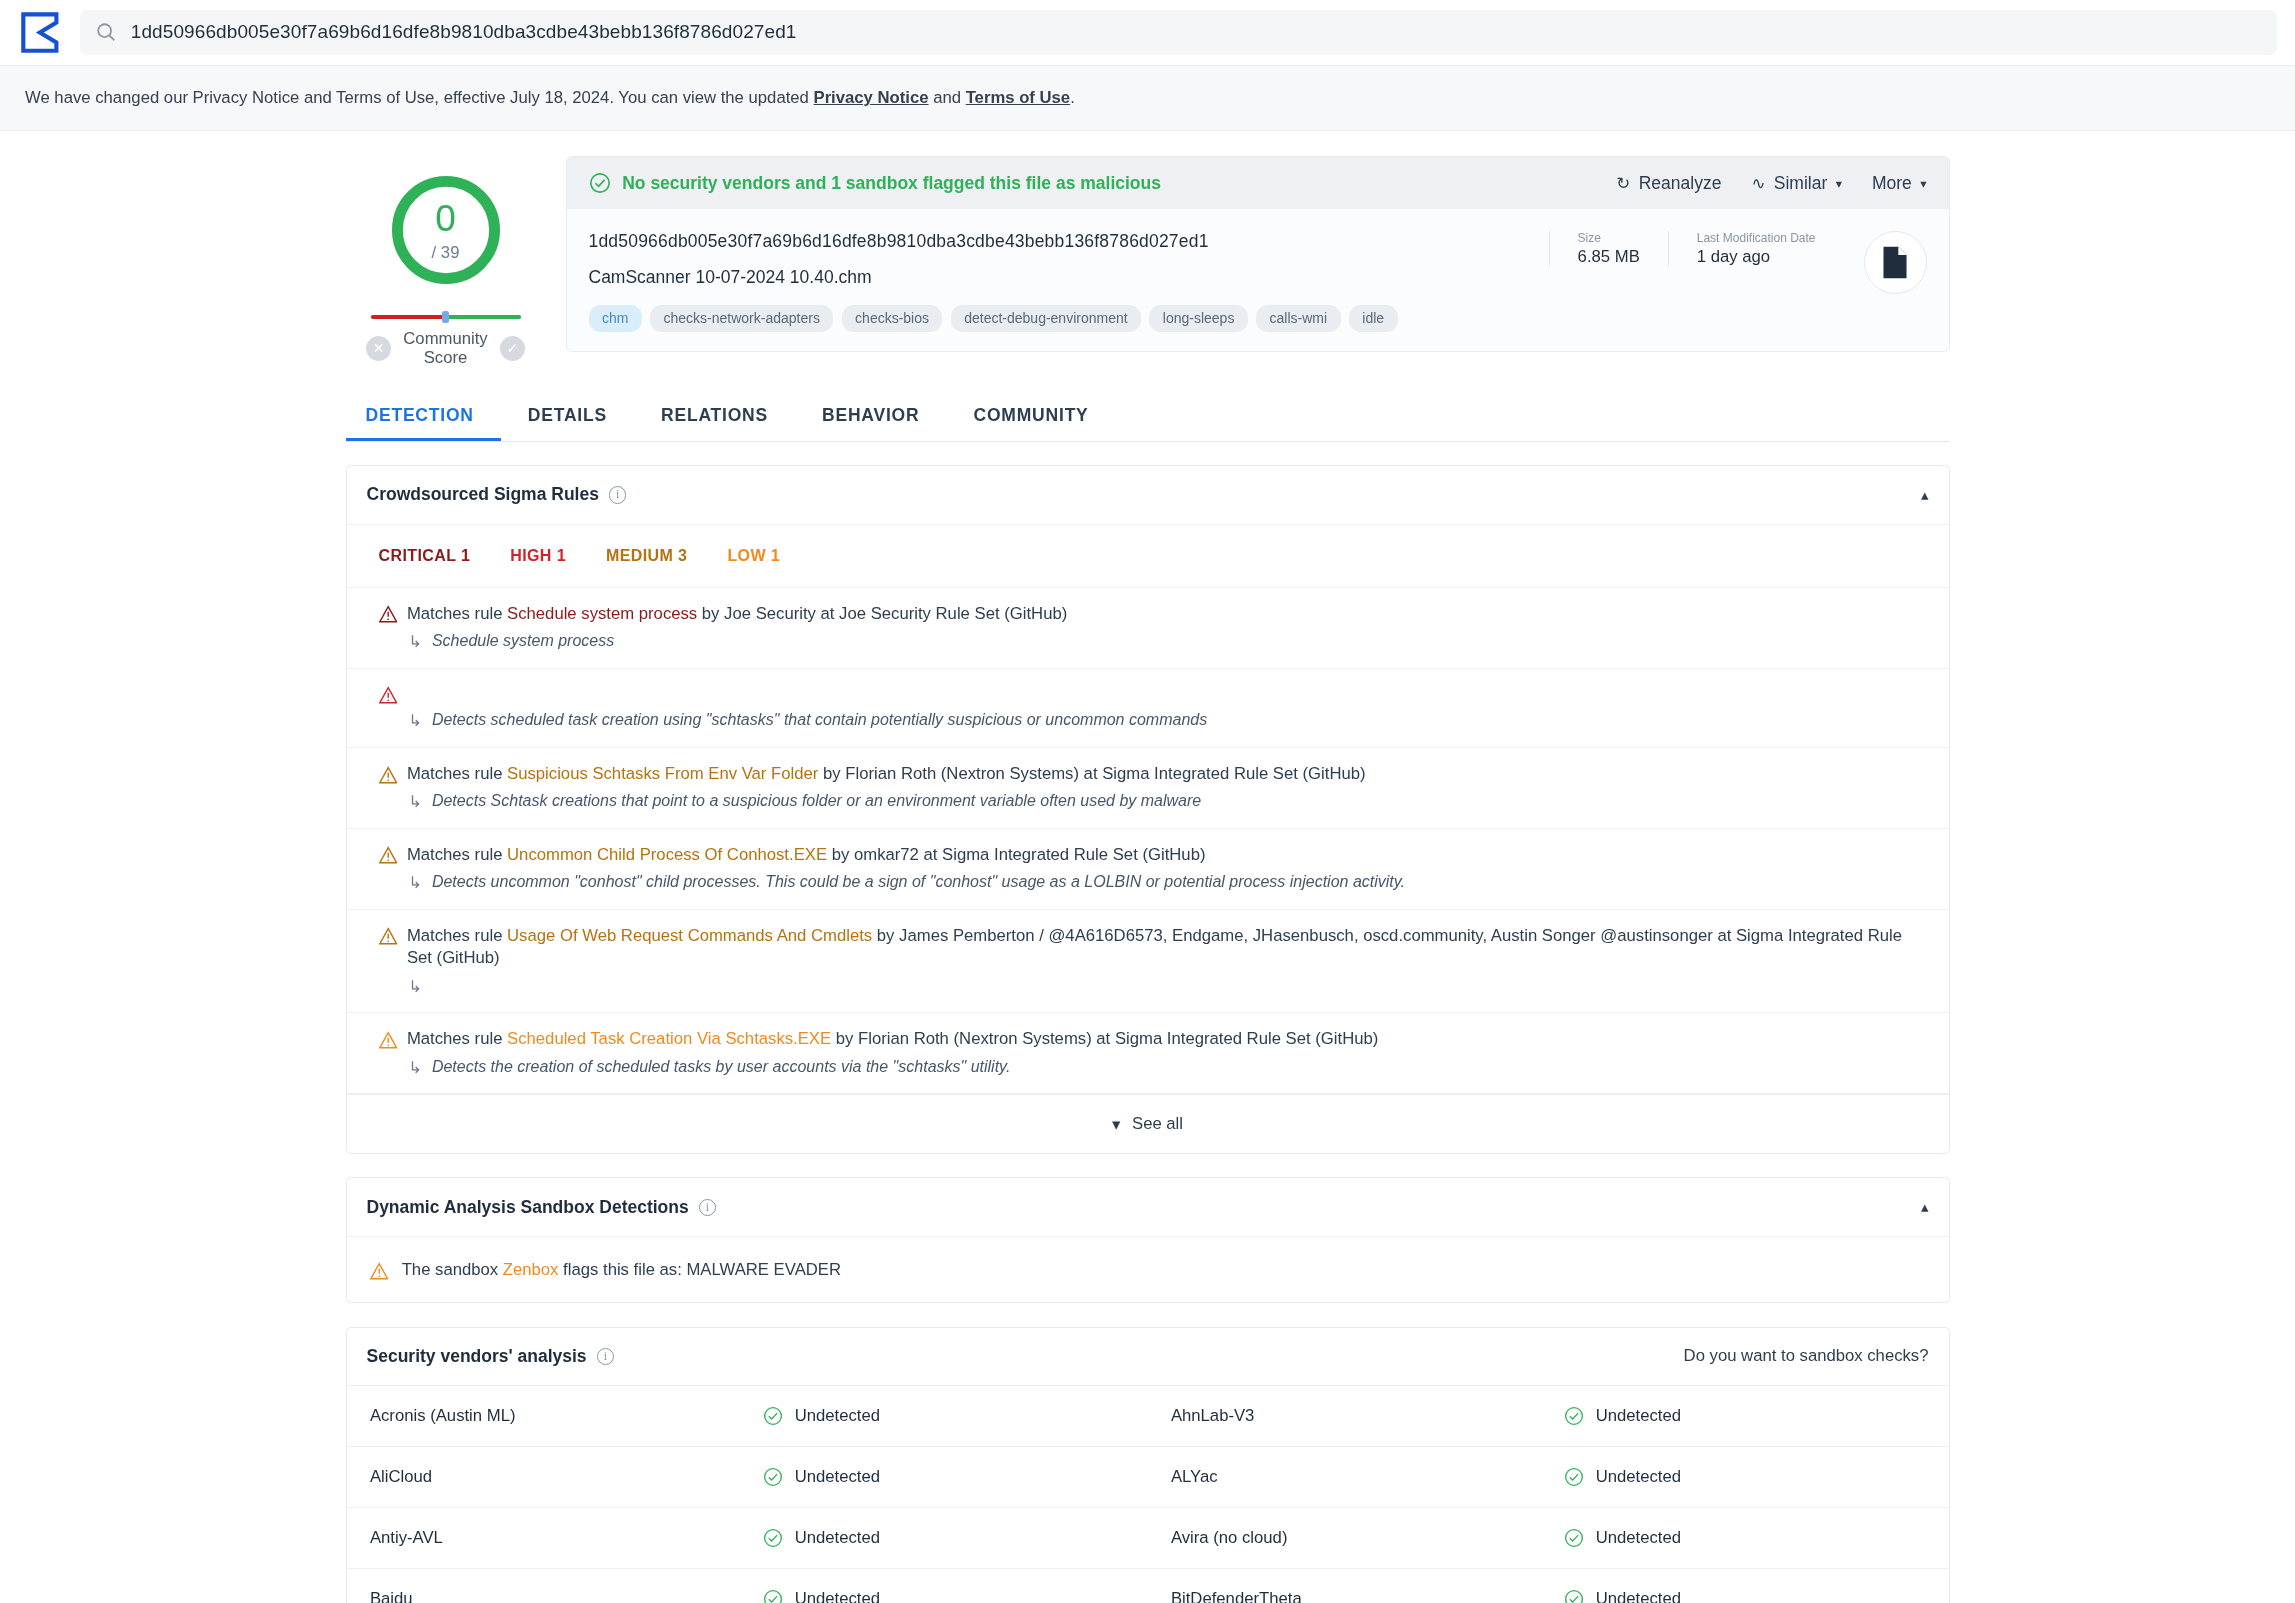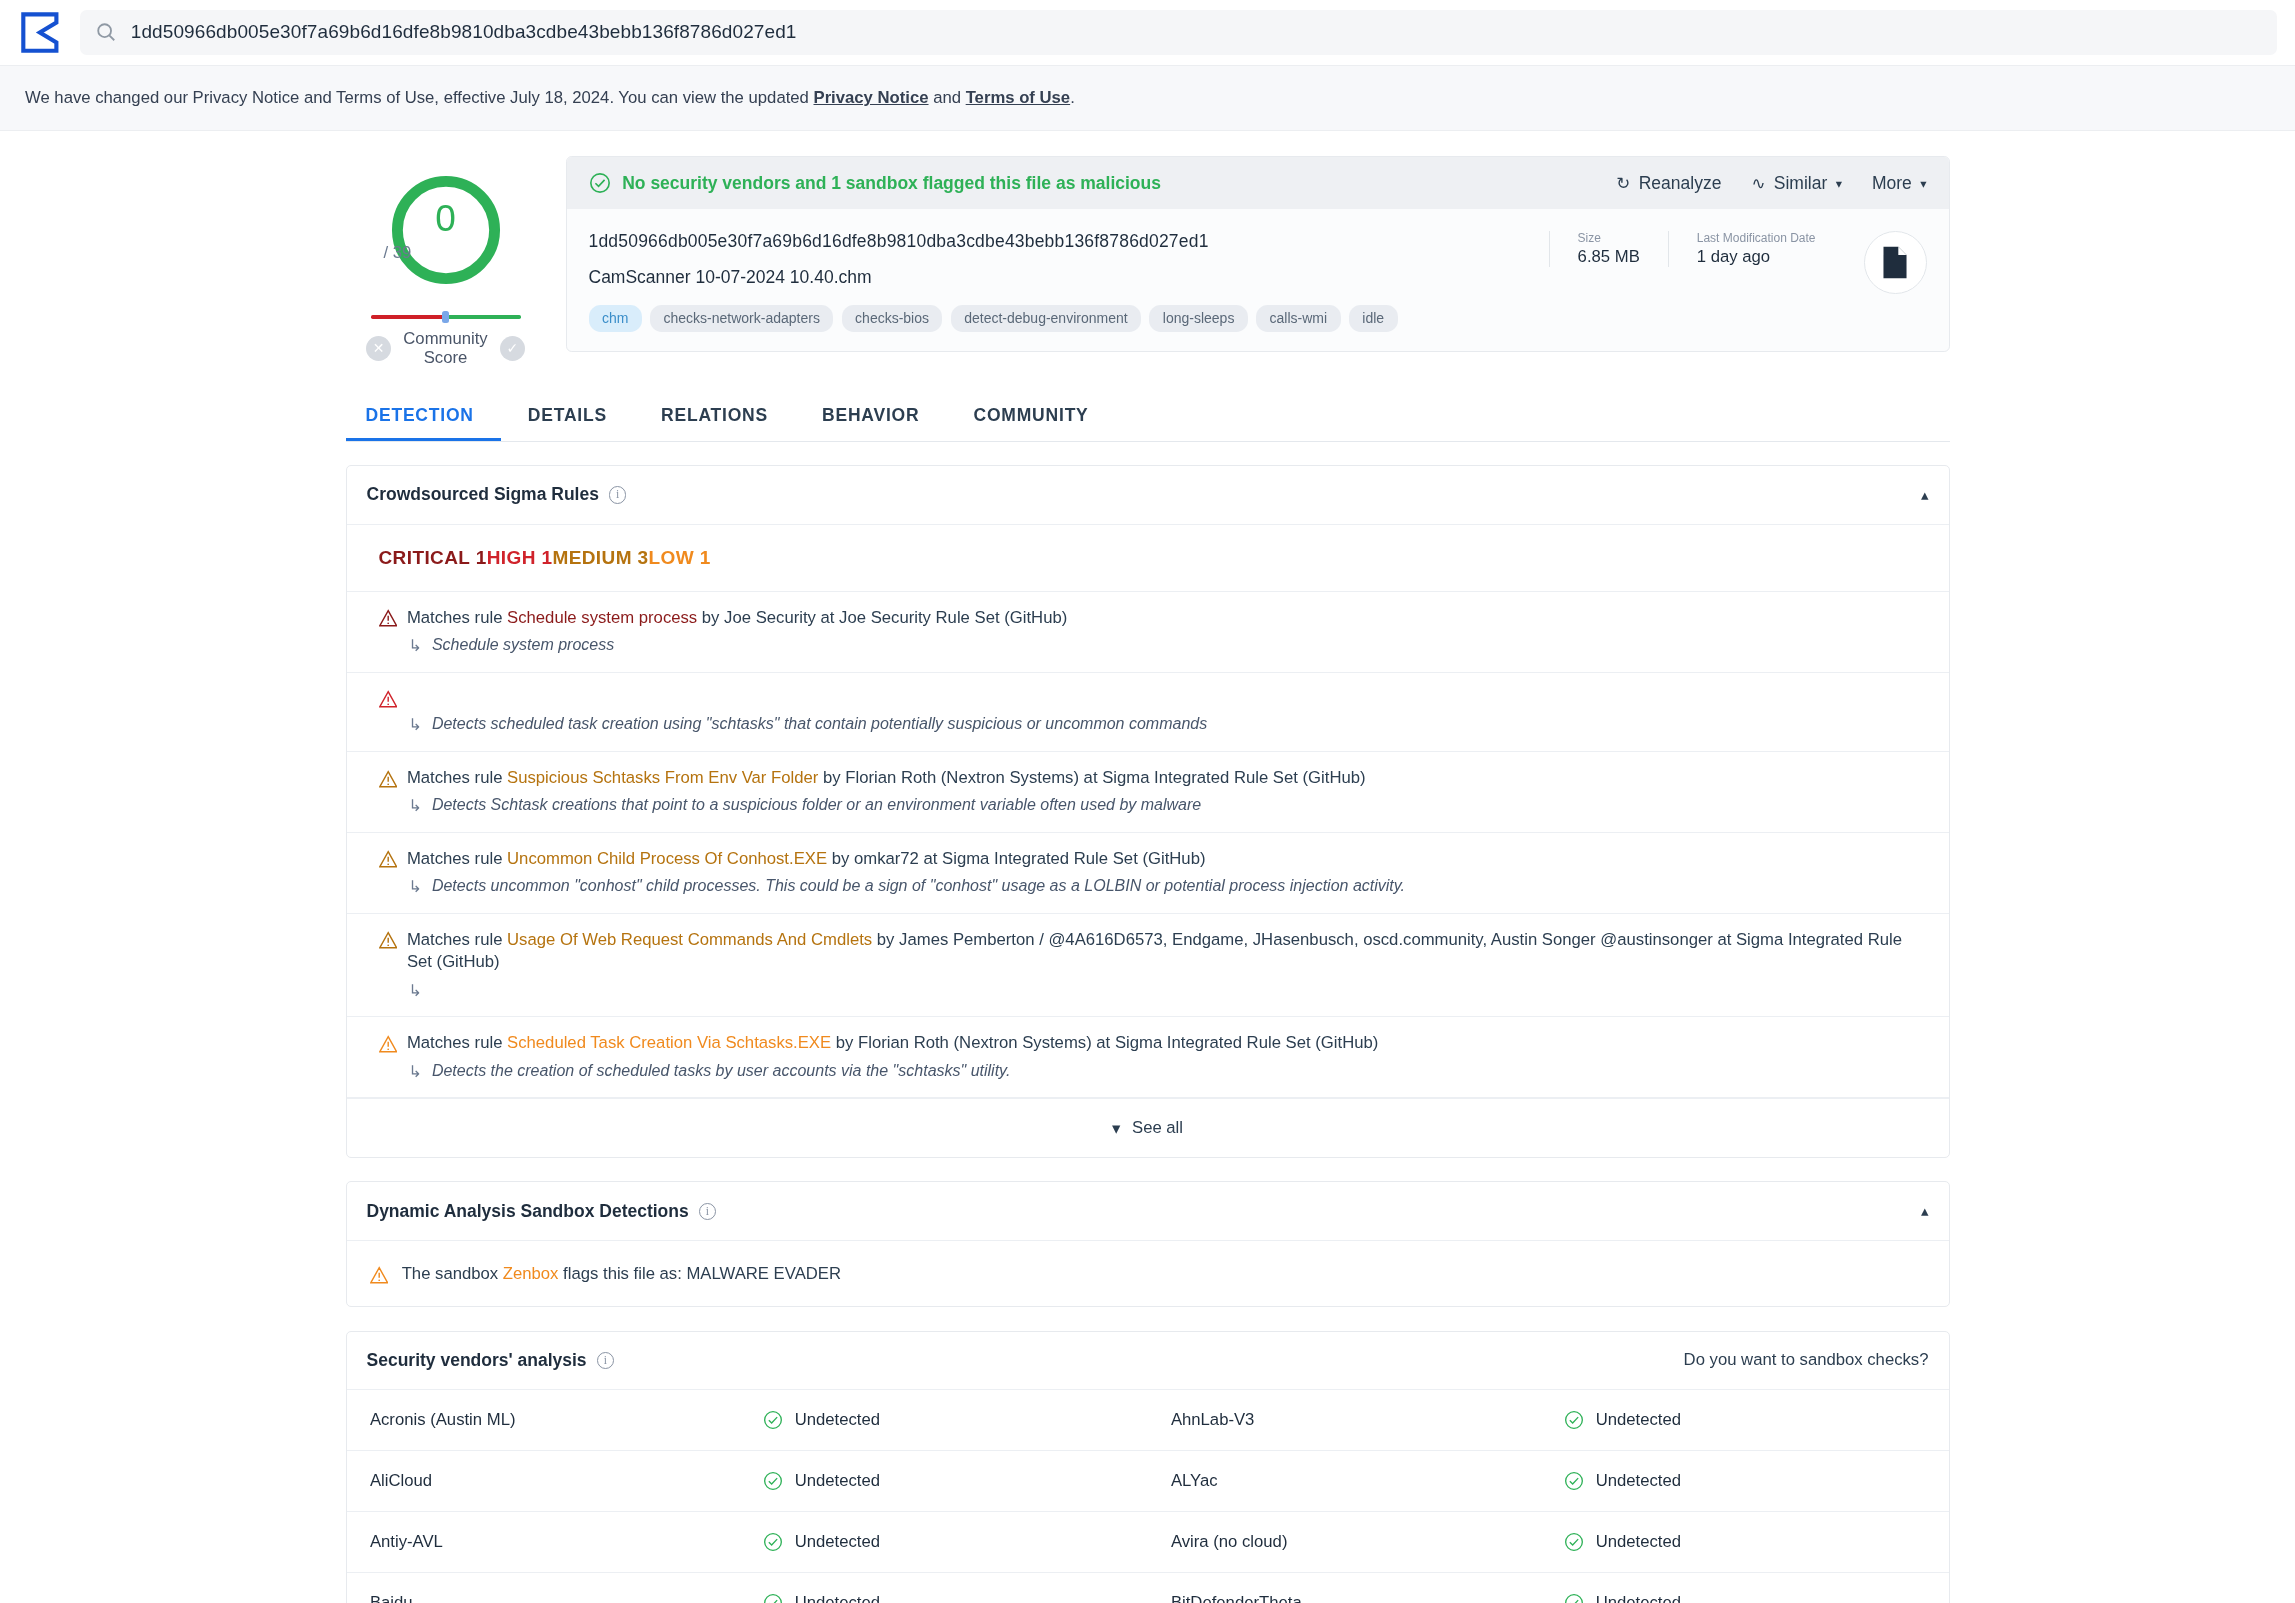--- a/index.html
+++ b/index.html
@@ -93,21 +93,21 @@
     top: 32px;
     text-align: center;
     font-size: 37px;
     color: #2eb157;
     line-height: 1;
   }
   .donut .den {
     position: absolute;
     left: 0; right: 0;
     top: 75px;
-    text-align: left;
+    text-align: center;
     font-size: 16.7px;
     color: #6b7a90;
   }
   .cs-block { margin-top: 23.4px; width: 167px; }
   .cs-bar {
     position: relative;
     height: 4.2px;
     width: 150px;
     margin: 0 auto;
     background: linear-gradient(to right, #cf2027 0 50%, #2eb157 50% 100%);
@@ -256,24 +256,24 @@
     border: 1.3px solid #8a94a4;
     border-radius: 50%;
     color: #8a94a4;
     font-size: 11.7px;
     display: inline-flex; align-items: center; justify-content: center;
     font-family: "Liberation Serif", serif;
   }
   .chev-up { margin-left: auto; color: #2c3e50; font-size: 15px; }
 
   .sev-row {
-    display: flex; align-items: center; 
+    display: flex; align-items: center; gap: 40px;
     padding: 22px 32px;
     border-bottom: 0.8px solid #eceff3;
-    font-size: 19px;
+    font-size: 16px;
     font-weight: bold;
     letter-spacing: 0.4px;
   }
   .sev-critical { color: #8b1a1a; }
   .sev-high { color: #d0232b; }
   .sev-medium { color: #b5730f; }
   .sev-low { color: #f08a1e; }
 
   .rule {
     padding: 15px 32px 16.7px 32px;

